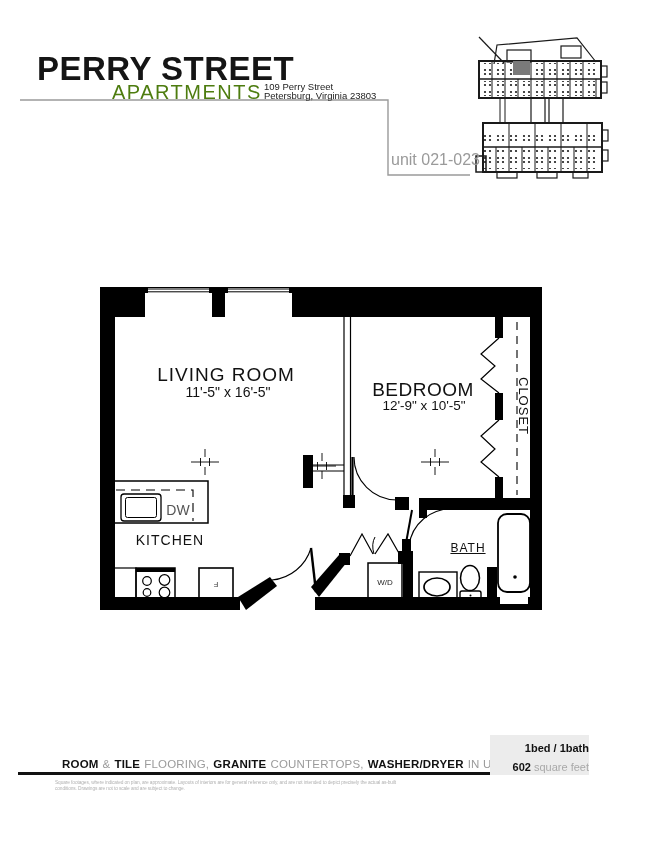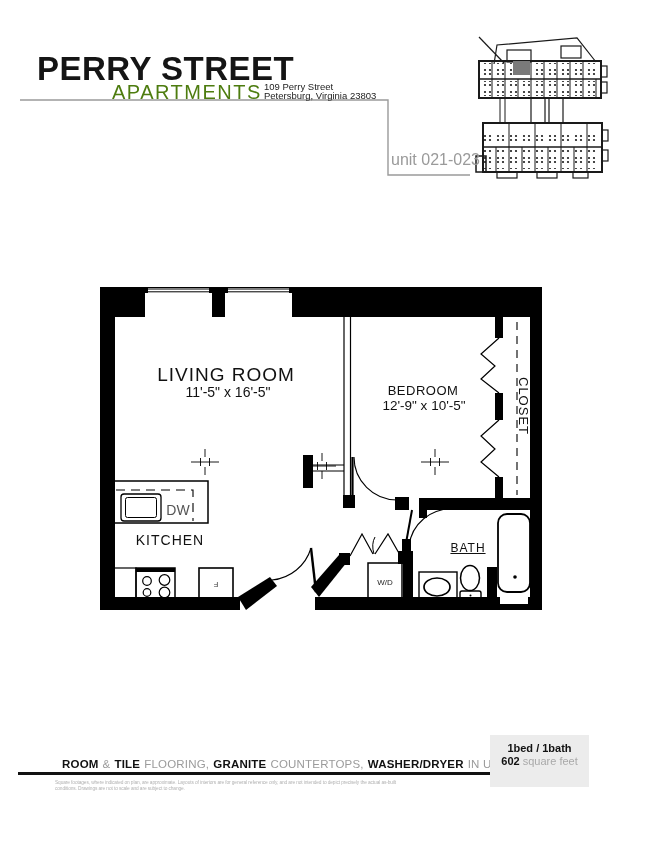--- a/index.html
+++ b/index.html
@@ -13,39 +13,39 @@
   .subtitle{left:112px;top:81px;font-size:20px;font-weight:400;color:#4d7c0f;letter-spacing:1.5px;white-space:nowrap;}
   .address{left:264px;top:83px;font-size:9.5px;line-height:8.8px;color:#222;}
   .address span{display:block;}
   .unit-label{left:391px;top:151px;font-size:16px;color:#9a9a9a;white-space:nowrap;}
   
   .lbl{transform:translate(-50%,-50%);white-space:nowrap;color:#111;}
   .lbl.rot90{transform:translate(-50%,-50%) rotate(90deg);}
   .lbl.rot180{transform:translate(-50%,-50%) rotate(180deg);}
   .living-name{left:226px;top:375px;font-size:19px;letter-spacing:1px;}
   .living-dims{left:228px;top:392px;font-size:14px;}
-  .bedroom-name{left:423px;top:390px;font-size:13px;letter-spacing:.5px;}
+  .bedroom-name{left:423px;top:390px;font-size:19px;letter-spacing:.5px;}
   .bedroom-dims{left:424px;top:405px;font-size:13.5px;}
   .kitchen-name{left:170px;top:540px;font-size:14px;letter-spacing:1px;}
   .bath-name{left:468px;top:548px;font-size:12px;letter-spacing:1px;text-decoration:underline;}
   .closet-name{left:523px;top:406px;font-size:13px;letter-spacing:1px;}
   .dw-lbl{left:178px;top:510px;font-size:14px;color:#555;}
   .f-lbl{left:216px;top:584px;font-size:7.5px;color:#333;}
   .wd-lbl{left:385px;top:582px;font-size:8px;color:#222;}
   
   .features{left:62px;top:758px;font-size:11.5px;white-space:nowrap;letter-spacing:.2px;}
   .features span{margin-right:4px;}
   .features .b{color:#111;font-weight:700;}
   .features .g{color:#9b9b9b;font-weight:400;}
   .footer-rule{left:18px;top:772px;width:472px;height:3.2px;background:#111;}
   .disclaimer{left:55px;top:780px;font-size:4.8px;line-height:6.2px;letter-spacing:-.1px;color:#b2b2b2;}
   .disclaimer span{display:block;white-space:nowrap;}
-  .info-box{left:490px;top:735px;width:99px;height:52px;background:#ececec;text-align:center;}
+  .info-box{left:490px;top:735px;width:99px;height:40px;background:#ececec;text-align:right;}
   .info-line1{display:block;margin-top:7px;font-size:11px;font-weight:700;color:#111;}
-  .info-line2{display:block;margin-top:1px;font-size:11px;}
+  .info-line2{display:block;margin-top:7px;font-size:11px;}
   .info-line2 .v{font-weight:700;color:#111;}
   .info-line2 .u{color:#a9a9a9;}
   svg{position:absolute;left:0;top:0;}
 </style>
 </head>
 <body>
 
 <svg width="650" height="841" viewBox="0 0 650 841">
   <defs>
     <pattern id="dots" width="13" height="11" patternUnits="userSpaceOnUse">

